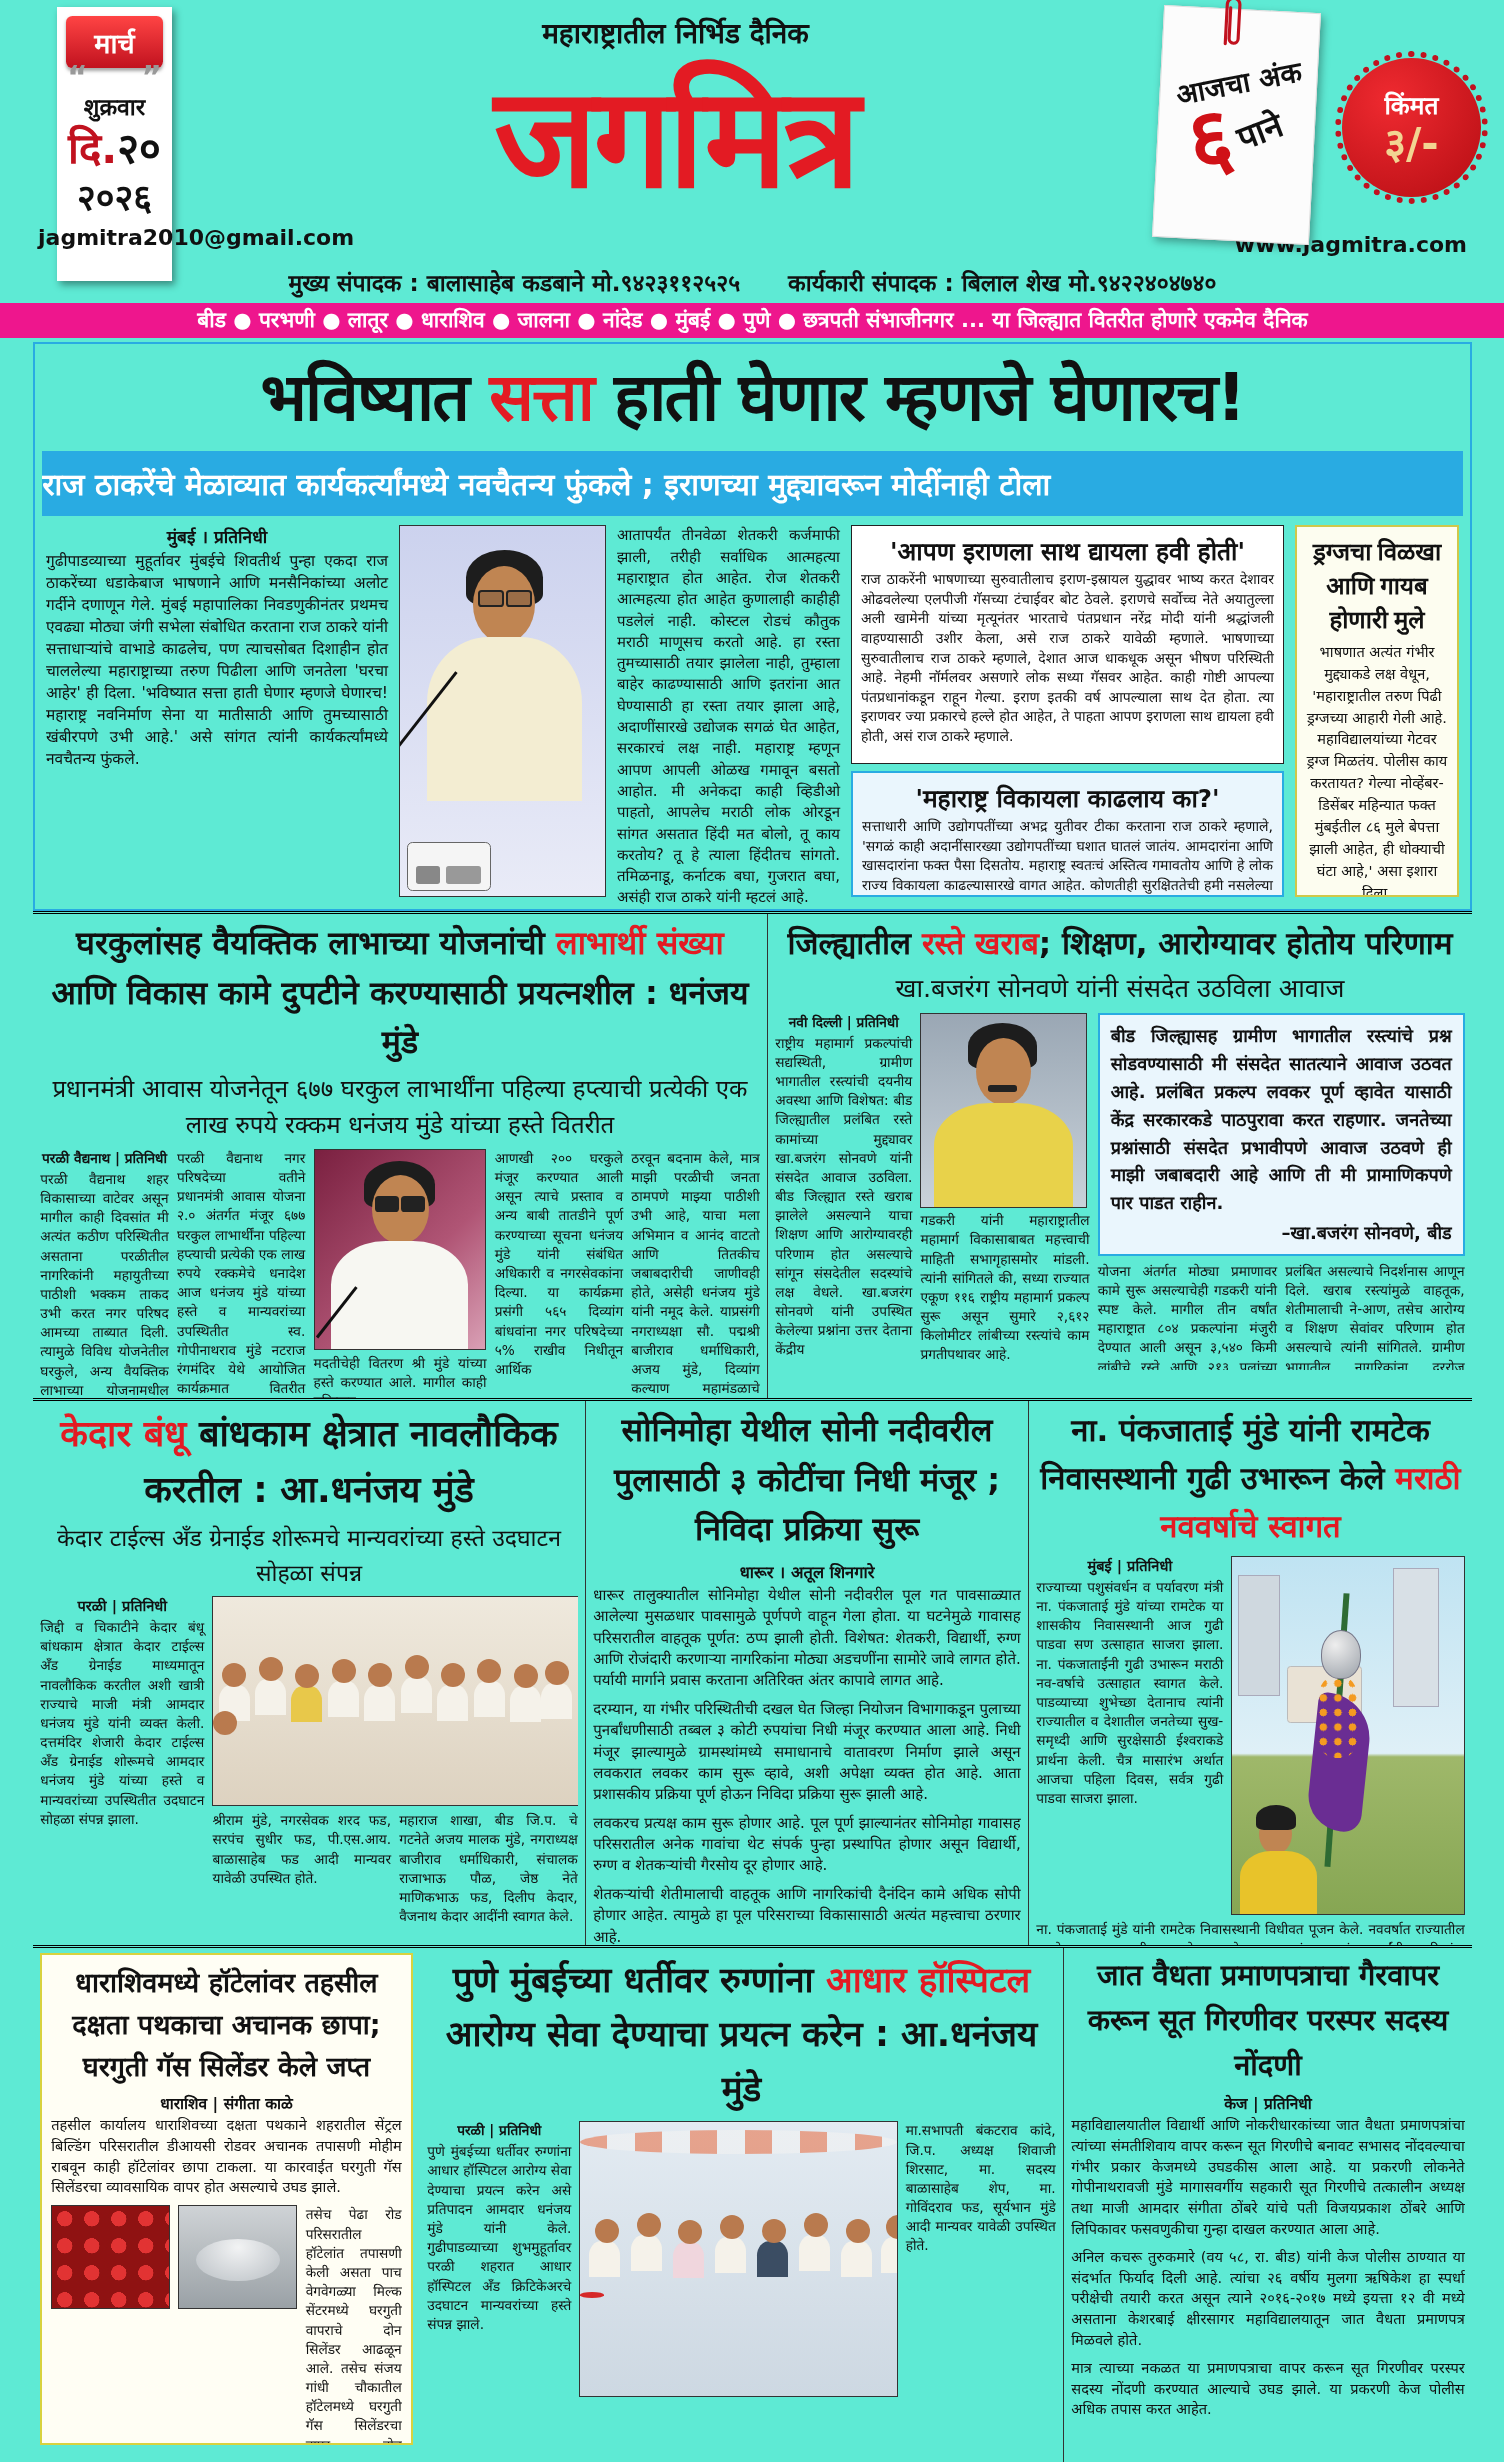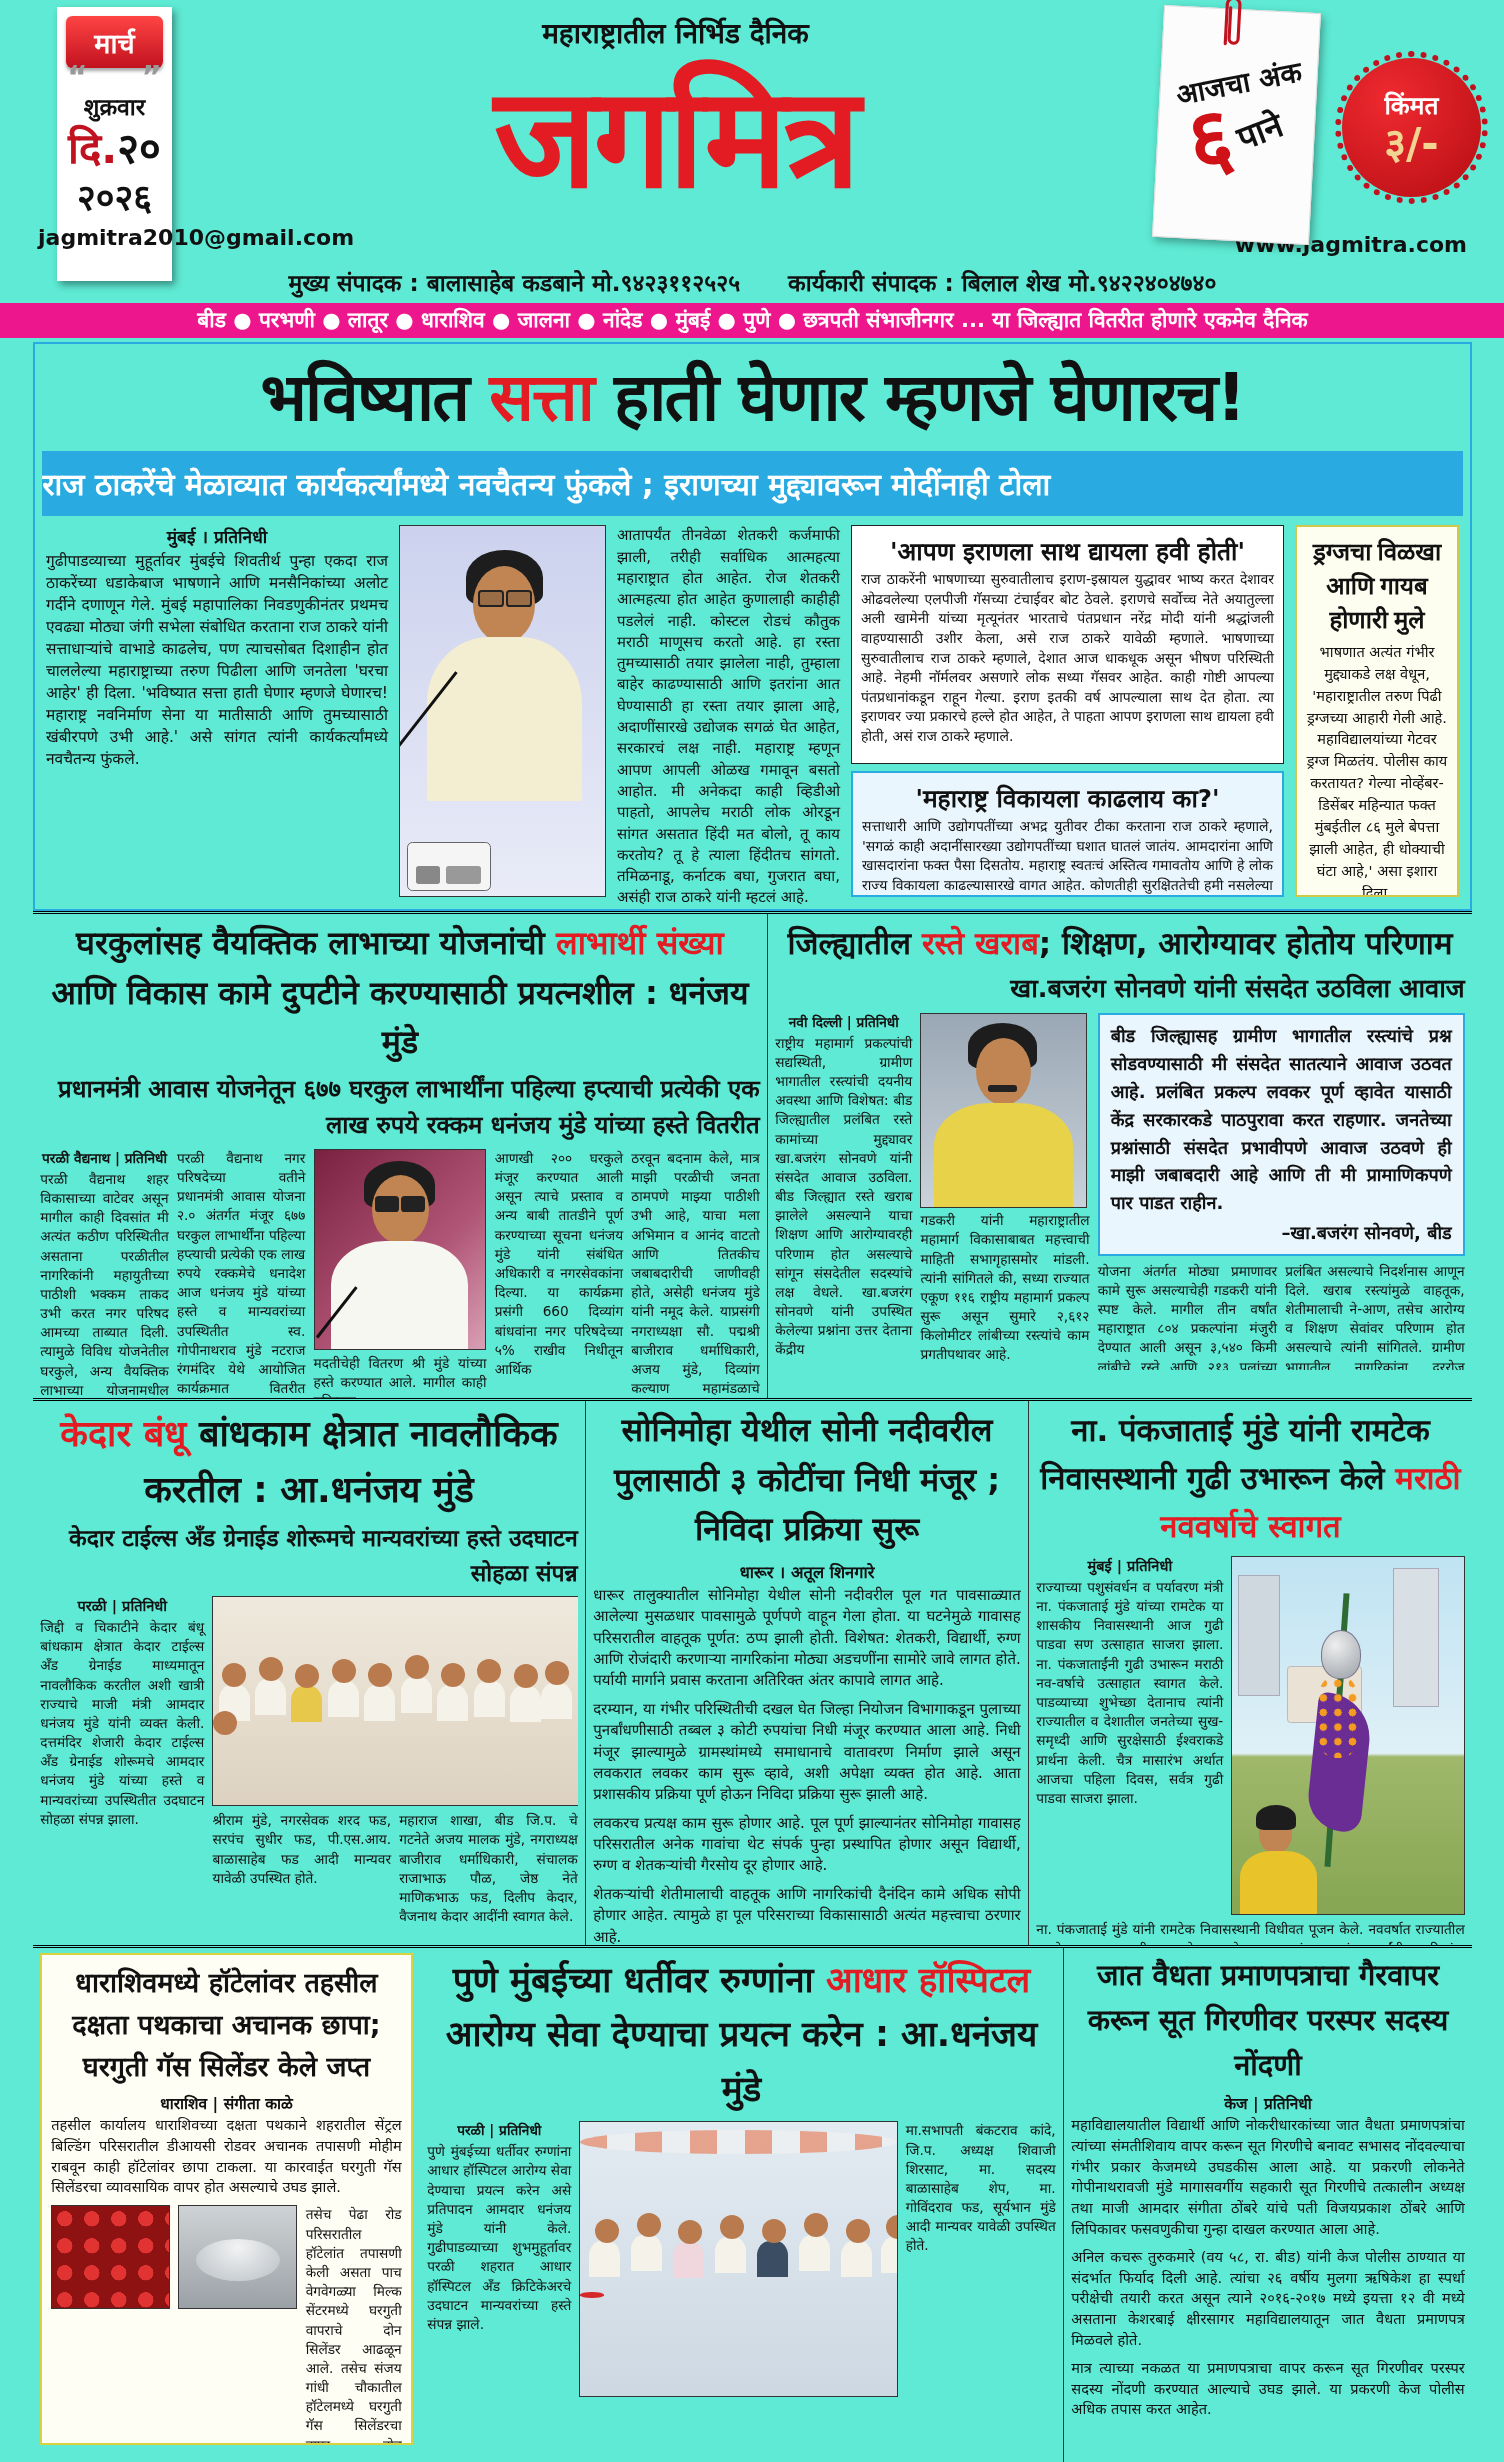--- a/index.html
+++ b/index.html
@@ -68,21 +68,21 @@
   .ph-glasses{position:absolute;border:2.7px solid #222;border-radius:3.6px;background:rgba(40,40,40,.25);}
   .mic{position:absolute;width:2.7px;background:#111;transform:rotate(38deg);transform-origin:top;}
   
   .band{margin:0 33px;border-top:3.6px double #000;display:flex;box-sizing:border-box;overflow:hidden;}
   .band2{height:487px;}
   .band3{height:547px;}
   .band4{height:520px;}
   .story{padding:5.5px 7.3px;box-sizing:border-box;overflow:hidden;}
   .vr{border-right:1.4px solid #333;}
   .head2{text-align:center;font-weight:900;line-height:1.55;}
-  .sub2{text-align:right;font-weight:700;line-height:1.5;}
+  .sub2{text-align:center;font-weight:400;line-height:1.5;}
   .cols{display:flex;gap:8.2px;margin-top:5.5px;}
   .cols .c{flex:1;}
   .small{font-size:13.7px;line-height:1.4;text-align:justify;}
   .quote-box{border:2.7px solid #29abe2;background:#eaf6fd;padding:7.3px 11px;font-size:18px;
              font-weight:700;line-height:1.55;text-align:justify;}
   .quote-attr{text-align:right;font-weight:900;font-size:18px;margin-top:1.8px;}
   .ybox{border:2.7px solid #d8d23e;background:#fffef4;}
   .ribbon{position:absolute;left:0;right:0;height:7.3px;background:#d6397f;top:55%;}
   .crowd span{position:absolute;width:24px;height:24px;border-radius:50%;background:#b97a4e;}
   .crowd i{position:absolute;width:31px;height:36px;border-radius:40% 40% 0 0;background:#f5f2ea;}
@@ -180,21 +180,21 @@
           <div class="photo" style="width:170px;height:199px;background:linear-gradient(135deg,#7a2040,#b05575 60%,#d9a0b5);">
             <span class="ph-hair" style="left:49px;top:11px;width:71px;height:47px;"></span>
             <span class="ph-head" style="left:57px;top:25.5px;width:57px;height:69px;"></span>
             <span class="ph-glasses" style="left:60px;top:46px;width:20px;height:12px;background:#222;"></span>
             <span class="ph-glasses" style="left:86px;top:46px;width:20px;height:12px;background:#222;"></span>
             <span class="ph-body" style="left:16.4px;top:91px;width:137px;height:109px;background:#f7f7f2;"></span>
             <span class="mic" style="left:40px;top:137px;height:64px;"></span>
           </div>
           <div class="small" style="margin-top:3.6px;">मदतीचेही वितरण श्री मुंडे यांच्या हस्ते करण्यात आले. मागील काही महिन्यात</div>
         </div>
-        <div class="c small" style="max-width:133px;">आणखी २०० घरकुले मंजूर करण्यात आली असून त्याचे प्रस्ताव व अन्य बाबी तातडीने पूर्ण करण्याच्या सूचना धनंजय मुंडे यांनी संबंधित अधिकारी व नगरसेवकांना दिल्या. या कार्यक्रमा प्रसंगी 660 दिव्यांग बांधवांना नगर परिषदेच्या ५% राखीव निधीतून आर्थिक</div>
+        <div class="c small" style="max-width:133px;">आणखी २०० घरकुले मंजूर करण्यात आली असून त्याचे प्रस्ताव व अन्य बाबी तातडीने पूर्ण करण्याच्या सूचना धनंजय मुंडे यांनी संबंधित अधिकारी व नगरसेवकांना दिल्या. या कार्यक्रमा प्रसंगी ५६५ दिव्यांग बांधवांना नगर परिषदेच्या ५% राखीव निधीतून आर्थिक</div>
         <div class="c small" style="max-width:146px;">ठरवून बदनाम केले, मात्र माझी परळीची जनता ठामपणे माझ्या पाठीशी उभी आहे, याचा मला अभिमान व आनंद वाटतो आणि तितकीच जबाबदारीची जाणीवही होते, असेही धनंजय मुंडे यांनी नमूद केले. याप्रसंगी नगराध्यक्षा सौ. पद्मश्री बाजीराव धर्माधिकारी, अजय मुंडे, दिव्यांग कल्याण महामंडळाचे उपाध्यक्ष डॉ. संतोष मुंडे, बाजीराव भैय्या धर्माधिकारी, उपविभागीय अधिकारी अरविंद लाटकर, राजा खान, प्रा. पवन मुंडे, रविंद्र गिते, राजाभाऊ पोळ, माणिकभाऊ फड, श्रीकृष्ण कराड यांच्या सह विविध प्रभागातील नगरसेवक, नगर परिषद मुख्याधिकारी, अधिकारी, कर्मचारी उपस्थित होते.</div>
       </div>
     </div>
 
     <div class="story" style="flex:1;">
       <div class="head2" style="font-size:31px;">
         <span>जिल्ह्यातील </span><span class="rd">रस्ते खराब</span><span>; शिक्षण, आरोग्यावर होतोय परिणाम</span>
       </div>
       <div class="sub2" style="font-size:25.5px;margin-top:1.8px;">खा.बजरंग सोनवणे यांनी संसदेत उठविला आवाज</div>
       <div class="cols" style="height:357px;overflow:hidden;">

